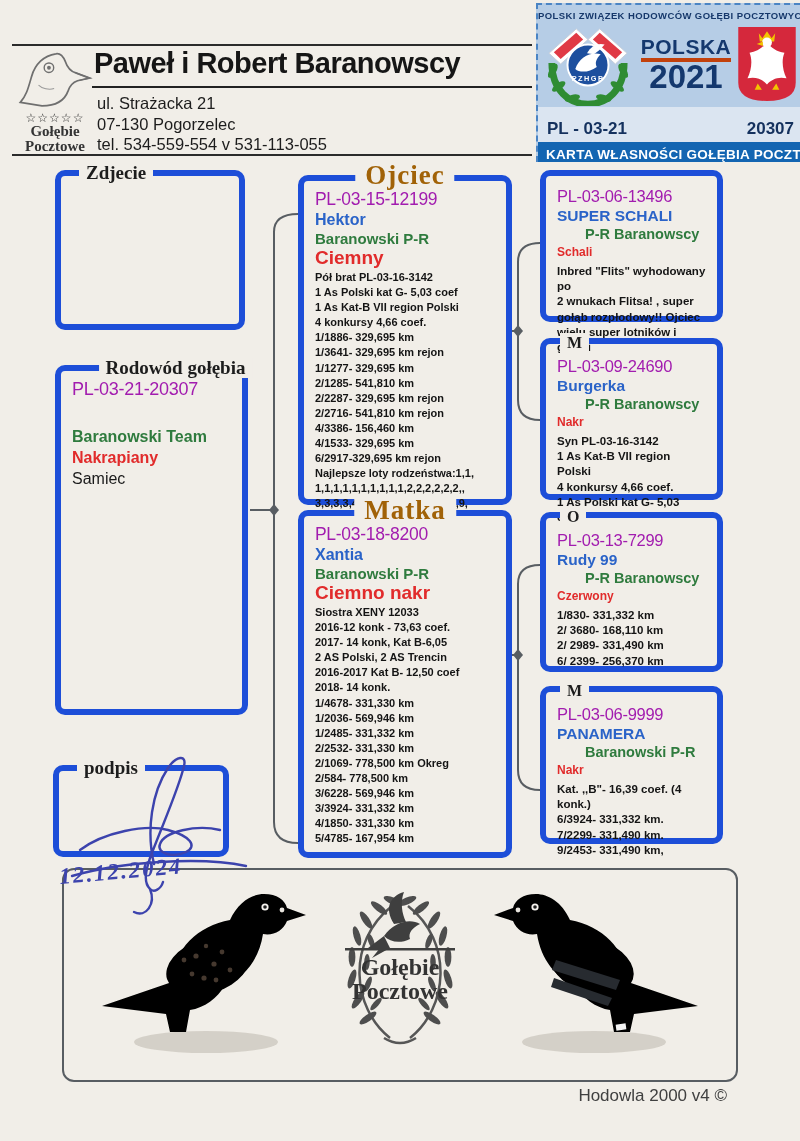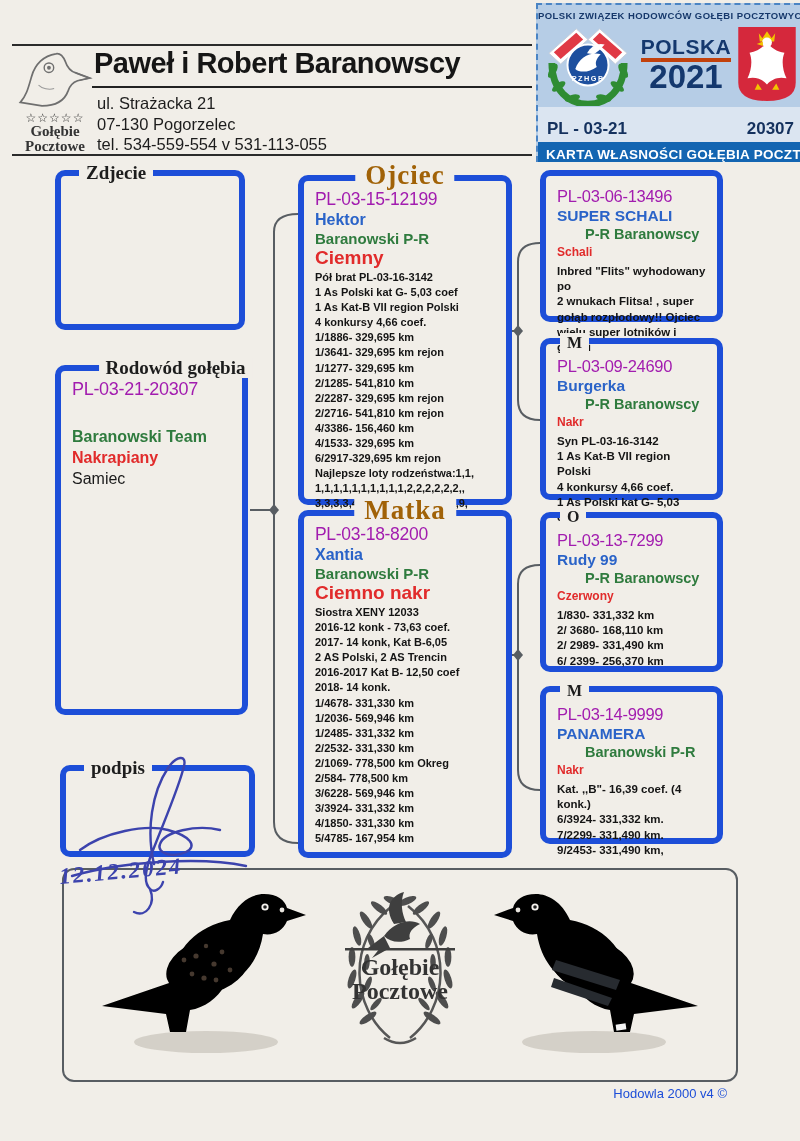--- a/index.html
+++ b/index.html
@@ -52,21 +52,21 @@
                        border-bottom:4px solid #c2410c;line-height:22px;}
   .badge .pol .year{font-size:33px;font-weight:900;line-height:30px;}
   .badge .ringrow{display:flex;justify-content:space-between;align-items:center;height:27px;
                   background:#dbe5f1;padding:8px 6px 0 9px;font-size:17px;font-weight:700;color:#14315e;}
   .badge .banner{height:26px;background:#1365b2;color:#fff;font-size:13.5px;font-weight:700;
                  letter-spacing:0.3px;line-height:25px;padding-left:8px;white-space:nowrap;}
   
   .sigsvg{position:absolute;left:50px;top:752px;z-index:4;overflow:visible;}
   
   .pigbox{position:absolute;left:62px;top:868px;width:676px;height:214px;border:2px solid #585d62;border-radius:12px;box-sizing:border-box;overflow:hidden;}
-  .footer{position:absolute;top:1086px;right:73px;font-size:13px;color:#1d4ed8;}
+  .footer{position:absolute;top:1086px;right:73px;font-size:17px;color:#404040;}
 </style>
 </head>
 <body>
 
 <div class="page" data-name="pedigree-card">
 
   <div class="rule" style="left:12px;top:44px;width:520px;" data-name="top-rule"></div>
   <div class="rule" style="left:12px;top:154px;width:520px;" data-name="header-bottom-rule"></div>
 
   <div class="logo" data-name="breeder-logo">
@@ -148,21 +148,21 @@
   <div class="bx ped" style="left:55px;top:365px;width:193px;height:350px;" data-name="subject-box">
     <span class="blabel" style="left:50%;transform:translateX(-50%);margin-left:24px;" data-name="subject-box-label">Rodowód gołębia</span>
     <div class="pad">
       <div class="ring" data-name="subject-ring">PL-03-21-20307</div>
       <div class="ow" data-name="subject-team">Baranowski Team</div>
       <div class="cl" data-name="subject-color">Nakrapiany</div>
       <div class="sx" data-name="subject-sex">Samiec</div>
     </div>
   </div>
 
-  <div class="bx" style="left:60px;top:765px;width:195px;height:92px;" data-name="signature-box">
+  <div class="bx" style="left:53px;top:765px;width:176px;height:92px;" data-name="signature-box">
     <span class="blabel" data-name="signature-box-label">podpis</span>
   </div>
   <svg class="sigsvg" width="210" height="170" viewBox="0 0 210 170" data-name="handwritten-signature">
     <g stroke="#3c43ad" stroke-width="2.4" fill="none" stroke-linecap="round">
       <path d="M104,112 C96,78 102,40 118,16 C126,4 137,2 134,14 C129,36 112,74 100,106 C96,118 93,130 100,137 C104,141 111,137 113,130"></path>
       <path d="M30,98 C54,80 96,72 118,78 C140,84 148,94 136,100 C124,106 106,102 110,92 C114,80 146,72 170,78"></path>
       <path d="M100,137 C106,152 96,166 84,160"></path>
       <path d="M22,124 C70,110 150,104 196,114"></path>
     </g>
     <text x="10" y="132" font-size="23" fill="#3c43ad" font-style="italic" font-weight="700" font-family="Liberation Serif, serif" transform="rotate(-5 10 132)" letter-spacing="2" data-name="signature-date">12.12.2024</text>
@@ -258,21 +258,21 @@
       <div class="det" data-name="gp3-details">1/830- 331,332 km
 2/ 3680- 168,110 km
 2/ 2989- 331,490 km
 6/ 2399- 256,370 km</div>
     </div>
   </div>
 
   <div class="bx gp" style="left:540px;top:686px;width:183px;height:158px;" data-name="grandmother-maternal-box">
     <span class="blabel small" data-name="gp4-label">M</span>
     <div class="pad" style="padding-top:12px;">
-      <div class="ring" data-name="gp4-ring">PL-03-14-9999</div>
+      <div class="ring" data-name="gp4-ring">PL-03-06-9999</div>
       <div class="nm" data-name="gp4-name">PANAMERA</div>
       <div class="ow" data-name="gp4-owner">Baranowski P-R</div>
       <div class="cl" data-name="gp4-color">Nakr</div>
       <div class="det" data-name="gp4-details">Kat. ,,B"- 16,39 coef. (4 konk.)
 6/3924- 331,332 km.
 7/2299- 331,490 km.
 9/2453- 331,490 km,</div>
     </div>
   </div>
 

